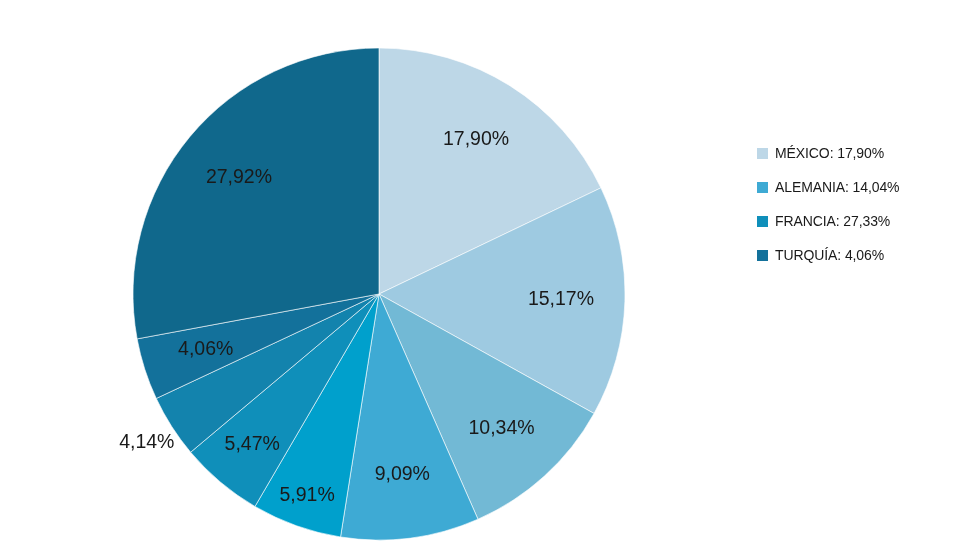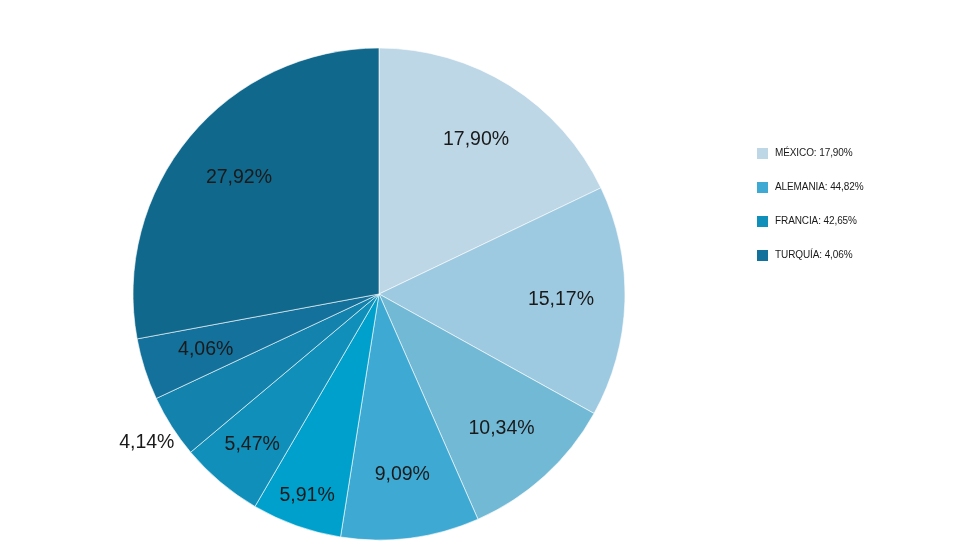--- a/index.html
+++ b/index.html
@@ -53,21 +53,21 @@
   }
   .legend-swatch {
     width: 11px;
     height: 11px;
     flex: 0 0 11px;
     margin-right: 7px;
     display: inline-block;
   }
   .legend-label {
     font-family: "Liberation Sans", sans-serif;
-    font-size: 10px;
+    font-size: 14px;
     color: #1a1a1a;
     line-height: 1;
     letter-spacing: -0.1px;
   }
 </style>
 </head>
 <body>
 
 <div id="chart-root">
 
@@ -98,25 +98,25 @@
     </svg>
   </div>
 
   <div class="legend" id="legend">
       <div class="legend-item">
         <span class="legend-swatch" style="background: rgb(189, 215, 231);"></span>
         <span class="legend-label">MÉXICO: 17,90%</span>
       </div>
       <div class="legend-item">
         <span class="legend-swatch" style="background: rgb(62, 170, 212);"></span>
-        <span class="legend-label">ALEMANIA: 44,82%</span>
+        <span class="legend-label">ALEMANIA: 14,04%</span>
       </div>
       <div class="legend-item">
         <span class="legend-swatch" style="background: rgb(15, 143, 186);"></span>
-        <span class="legend-label">FRANCIA: 42,65%</span>
+        <span class="legend-label">FRANCIA: 27,33%</span>
       </div>
       <div class="legend-item">
         <span class="legend-swatch" style="background: rgb(19, 113, 155);"></span>
         <span class="legend-label">TURQUÍA: 4,06%</span>
       </div>
     </div>
 
 </div>
 
 </body></html>

